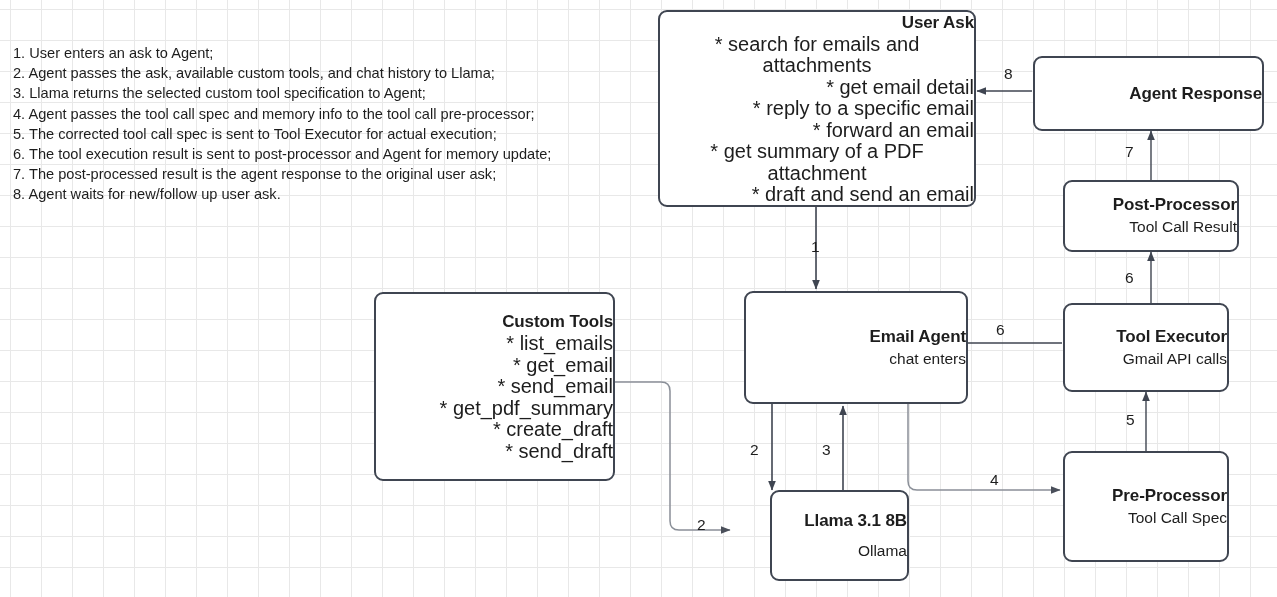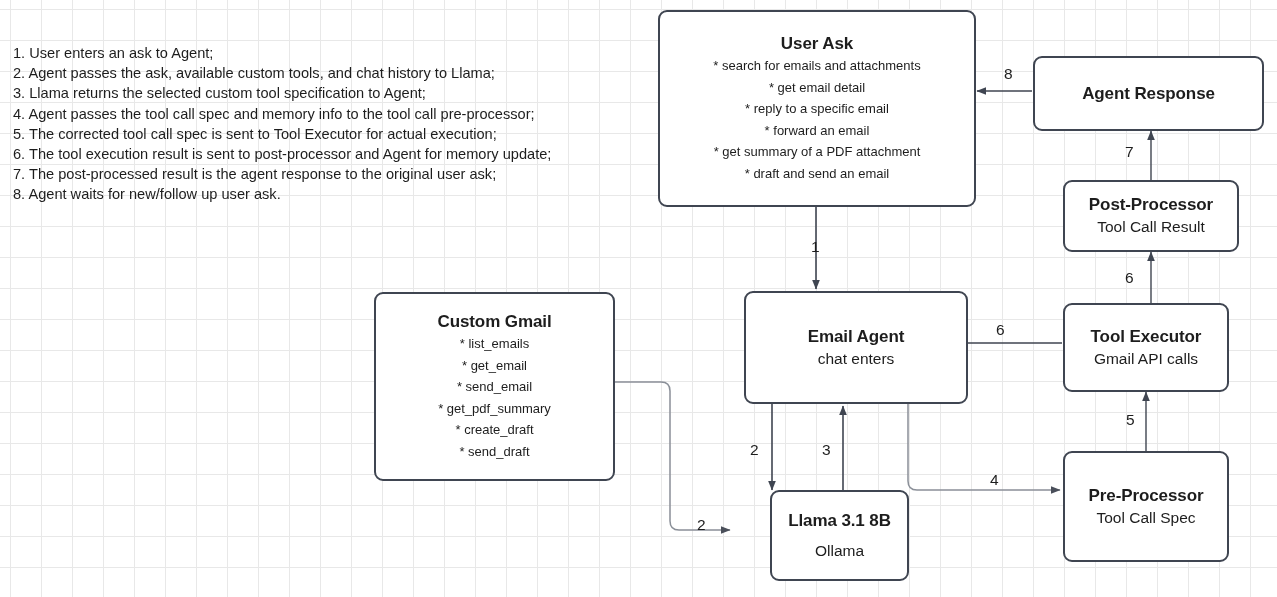--- a/index.html
+++ b/index.html
@@ -37,38 +37,38 @@
     pointer-events: none;
   }
   .node {
     position: absolute;
     box-sizing: border-box;
     background: #ffffff;
     border: 2px solid #3f4551;
     border-radius: 9px;
     display: flex;
     flex-direction: column;
-    align-items: center;
+    align-items: flex-end;
     justify-content: center;
     text-align: center;
     color: #1d1d1d;
   }
   .node .title {
     font-weight: bold;
     font-size: 17px;
     line-height: 22px;
     letter-spacing: -0.1px;
   }
   .node .sub {
     font-size: 15.5px;
     line-height: 21.5px;
     color: #1d1d1d;
   }
   .node .list {
-    font-size: 13px;
+    font-size: 20px;
     line-height: 21.5px;
   }
   .edge-label {
     position: absolute;
     font-size: 15.5px;
     color: #1d1d1d;
     line-height: 16px;
     white-space: nowrap;
   }
   #legend {
@@ -157,21 +157,21 @@
     <div class="title">Pre-Processor</div>
     <div class="sub">Tool Call Spec</div>
   </div>
 
   <div class="node" style="left:718px; top:291px; width:224px; height:113px;margin-left:26px;">
     <div class="title">Email Agent</div>
     <div class="sub">chat enters</div>
   </div>
 
   <div class="node" style="left:374px; top:292px; width:241px; height:189px;">
-    <div class="title">Custom Gmail</div>
+    <div class="title">Custom Tools</div>
     <div class="list">* list_emails</div>
     <div class="list">* get_email</div>
     <div class="list">* send_email</div>
     <div class="list">* get_pdf_summary</div>
     <div class="list">* create_draft</div>
     <div class="list">* send_draft</div>
   </div>
 
   <div class="node" style="left:770px; top:490px; width:139px; height:91px;gap:8px;">
     <div class="title">Llama 3.1 8B</div>

